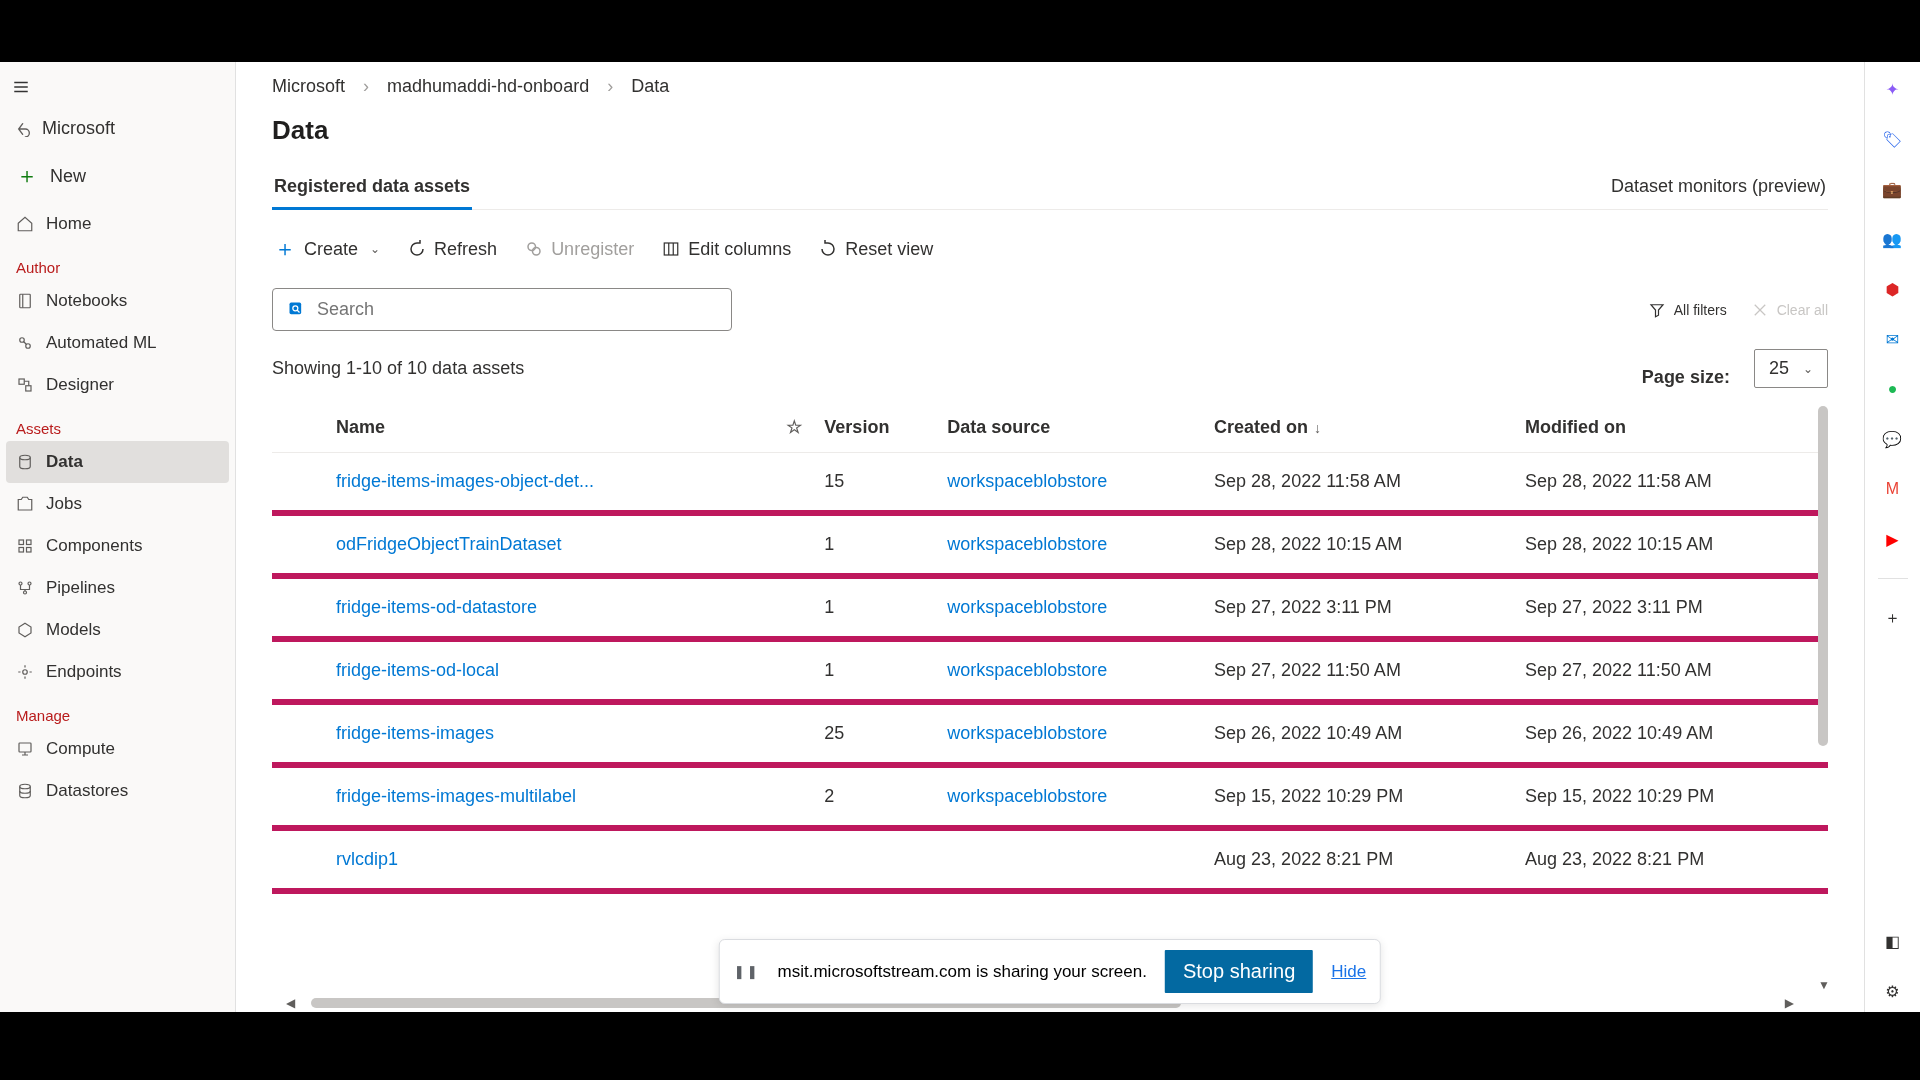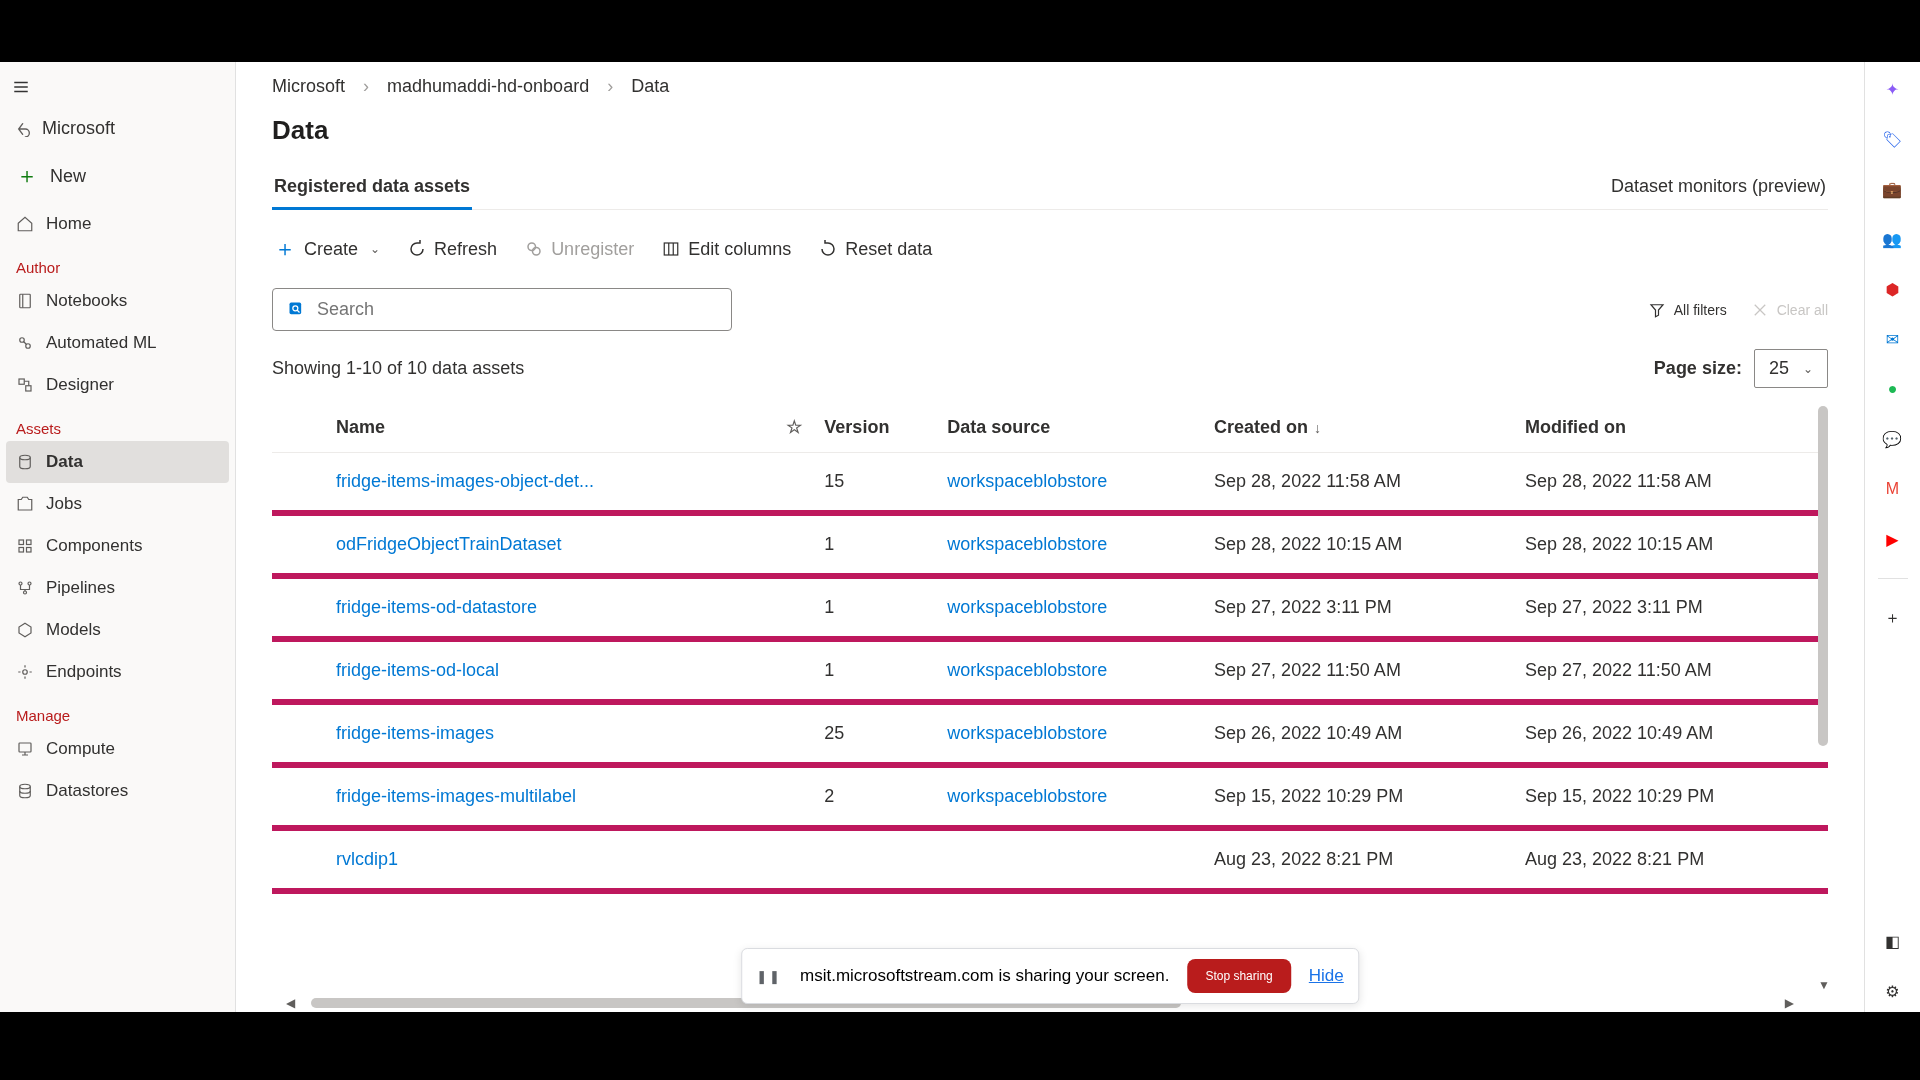--- a/index.html
+++ b/index.html
@@ -48,21 +48,21 @@
 .search-row { display: flex; align-items: center; margin-top: 20px; justify-content: space-between; }
 .search-box { display: flex; align-items: center; gap: 10px; border: 1px solid #8a8886; border-radius: 4px; padding: 10px 14px; width: 460px; }
 .search-box svg { width: 20px; height: 20px; fill: #0078d4; }
 .search-box input { border: none; outline: none; font-size: 18px; flex: 1; color: #605e5c; background: transparent; }
 .filter-actions { display: flex; gap: 24px; align-items: center; }
 .facta { display: flex; align-items: center; gap: 8px; font-size: 14px; color: #323130; cursor: pointer; }
 .facta.disabled { color: #c8c6c4; cursor: default; }
 .facta svg { width: 18px; height: 18px; stroke: currentColor; fill: none; }
 
 .status-row { display: flex; justify-content: space-between; align-items: center; margin-top: 18px; font-size: 18px; color: #323130; }
-.page-size { display: flex; align-items: center; gap: 12px; }
+.page-size { display: flex; align-items: flex-end; gap: 24px; }
 .page-size-label { font-weight: 600; }
 .select { border: 1px solid #8a8886; border-radius: 2px; padding: 8px 14px; display: flex; align-items: center; gap: 14px; cursor: pointer; }
 .select .chev2 { font-size: 12px; color: #605e5c; }
 
 .table-wrap { margin-top: 14px; position: relative; flex: 1; overflow: hidden; }
 table { width: 100%; border-collapse: collapse; }
 thead th { text-align: left; font-size: 18px; font-weight: 600; padding: 14px 8px; color: #323130; border-bottom: 1px solid #edebe9; }
 thead th.name-col { padding-left: 64px; }
 thead th.star-col { width: 44px; text-align: center; }
 tbody td { padding: 18px 8px; font-size: 18px; color: #323130; border-bottom: 6px solid #be185d; }
@@ -77,21 +77,21 @@
 .hscroll-thumb { height: 10px; background: #c8c6c4; border-radius: 5px; width: 870px; margin-left: 12px; }
 
 
 .rail { width: 56px; border-left: 1px solid #e1e1e1; display: flex; flex-direction: column; align-items: center; gap: 28px; padding-top: 16px; background: #fff; }
 .rail-icon { width: 22px; height: 22px; cursor: pointer; display: flex; align-items: center; justify-content: center; }
 .rail-sep { height: 1px; width: 30px; background: #e1e1e1; }
 
 
 .share-bar { position: absolute; bottom: 8px; left: 50%; transform: translateX(-50%); background: #fff; border: 1px solid #dadce0; border-radius: 6px; padding: 10px 14px; display: flex; align-items: center; gap: 18px; box-shadow: 0 2px 8px rgba(0,0,0,0.1); font-size: 17px; z-index: 50; }
 .share-bar .pause { color: #5f6368; font-size: 13px; letter-spacing: 2px; }
-.share-bar .stop { background: #b91c1c; color: #fff; border: none; padding: 10px 18px; border-radius: 8px; font-size: 12px; cursor: pointer; }
+.share-bar .stop { background: #0369a1; color: #fff; border: none; padding: 10px 18px; border-radius: 1px; font-size: 20px; cursor: pointer; }
 .share-bar .hide { color: #1a73e8; text-decoration: underline; cursor: pointer; }
 </style>
 </head>
 <body>
 
 <div class="black-top"></div>
 <div class="black-bottom"></div>
 
 <div class="app">
 
@@ -251,21 +251,21 @@
             <rect x="3" y="4" width="18" height="16"></rect>
             <line x1="9" y1="4" x2="9" y2="20"></line>
             <line x1="15" y1="4" x2="15" y2="20"></line>
           </svg>
         <span>Edit columns</span>
       </div>
       <div class="tbtn">
         <svg viewBox="0 0 24 24" stroke-width="2">
             <path d="M4 12 A8 8 0 1 0 12 4 L8 4 M8 0 L8 4 L12 4" fill="none"></path>
           </svg>
-        <span>Reset data</span>
+        <span>Reset view</span>
       </div>
     </div>
 
     <div class="search-row">
       <div class="search-box">
         <svg viewBox="0 0 24 24">
             <rect x="3" y="3" width="14" height="14" rx="2" fill="#0078d4"></rect>
             <circle cx="10" cy="10" r="3" fill="none" stroke="#fff" stroke-width="1.5"></circle>
             <line x1="12" y1="12" x2="15" y2="15" stroke="#fff" stroke-width="1.5"></line>
           </svg>

